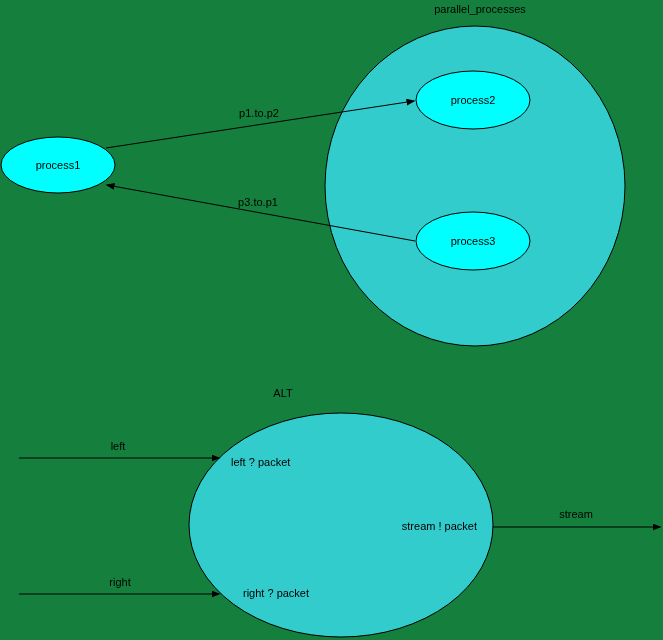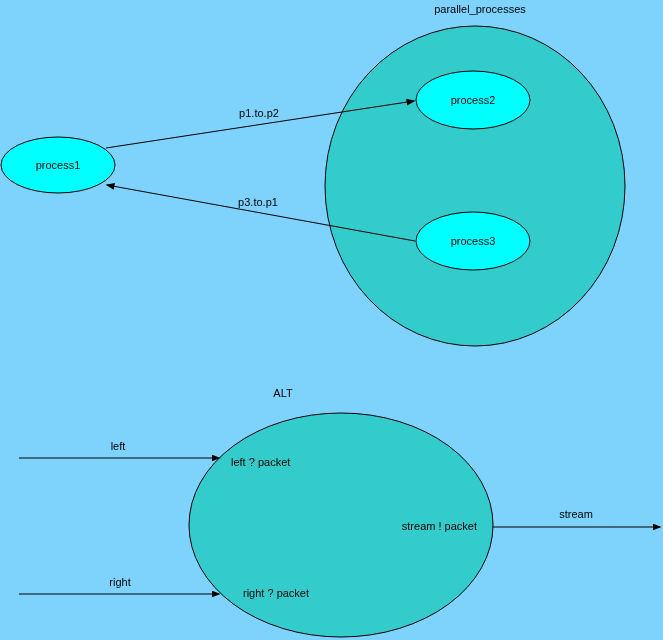--- a/index.html
+++ b/index.html
@@ -4,21 +4,21 @@
 <style>
   html, body {
     margin: 0;
     padding: 0;
     background: #FFFFFF;
   }
   .canvas {
     position: relative;
     width: 663px;
     height: 640px;
-    background: #7dd3fc;
+    background: #15803d;
     overflow: hidden;
   }
   svg {
     display: block;
   }
   svg text {
     font-family: "Liberation Sans", sans-serif;
     font-size: 11px;
     fill: #000000;
   }

